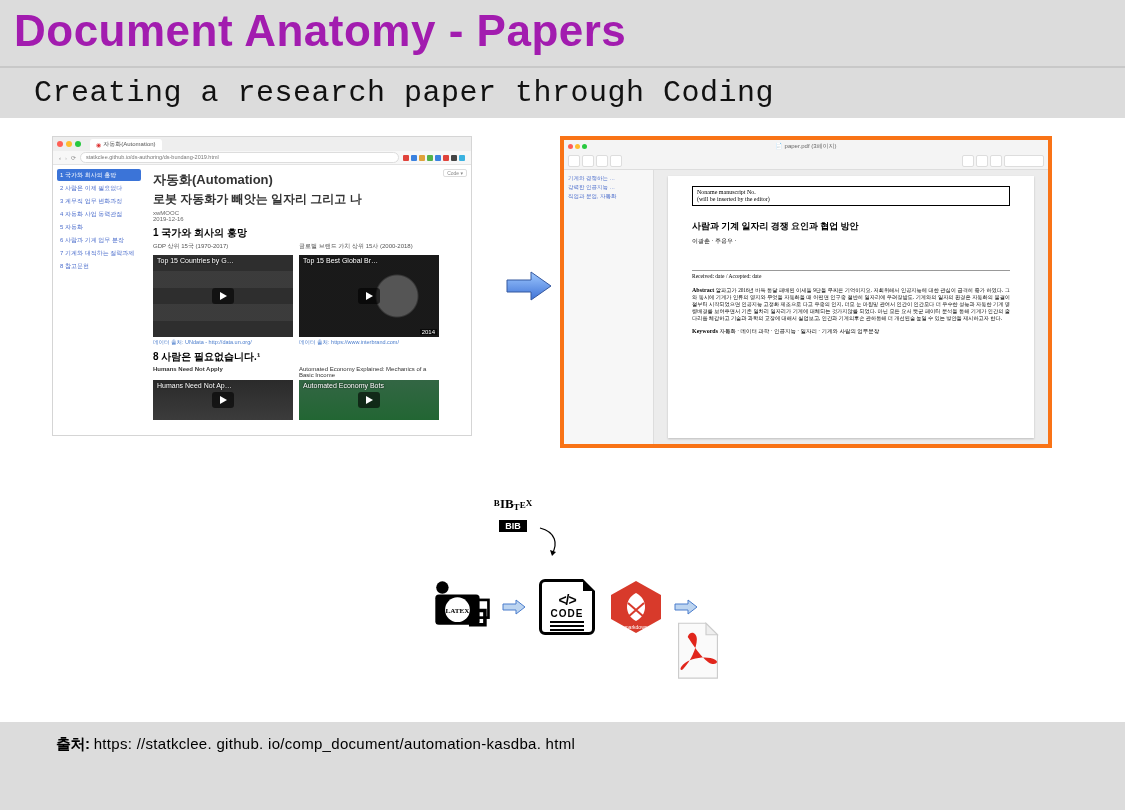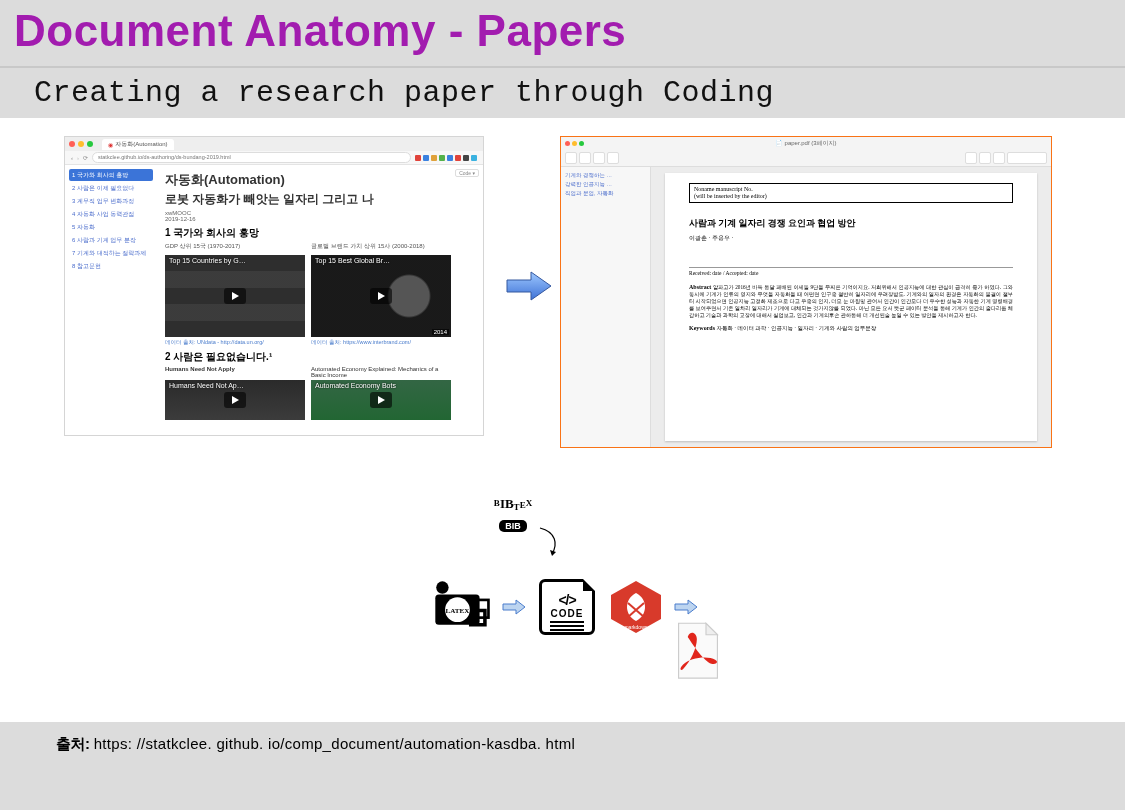--- a/index.html
+++ b/index.html
@@ -31,21 +31,21 @@
     top: 118px;
     left: 0;
     right: 0;
     bottom: 88px;
     background: #ffffff;
   }
 
   
   .browser {
     position: absolute;
-    top: 18px; left: 64px;
+    top: 18px; left: 52px;
     width: 420px; height: 300px;
     border: 1px solid #d5d5d5;
     background: #fff;
     font-size: 6px;
   }
   .br-tabs {
     height: 14px; background: #eeeeee; display: flex; align-items: center;
     gap: 3px; padding-left: 4px;
   }
   .dot { width: 6px; height: 6px; border-radius: 50%; }
@@ -131,21 +131,21 @@
 
   .arrow-right {
     position: absolute; top: 150px; left: 505px;
     width: 48px; height: 36px;
   }
 
   
   .pdfapp {
     position: absolute; top: 18px; left: 560px;
     width: 492px; height: 312px;
-    border: 1px solid #f97316;
+    border: 4px solid #f97316;
     background: #ececec;
     font-size: 6px;
   }
   .pdf-title {
     height: 12px; background: #f4f4f4; display: flex; align-items: center;
     justify-content: center; font-size: 6px; color: #666; position: relative;
   }
   .pdf-title .dots { position: absolute; left: 4px; display: flex; gap: 2px; }
   .pdf-title .dots .dot { width: 5px; height: 5px; }
   .pdf-tool {
@@ -190,21 +190,21 @@
     position: absolute; top: 0; left: 60px;
     width: 46px; display: flex; flex-direction: column; align-items: center;
   }
   .bib-logo {
     width: 40px; height: 30px; display: flex; align-items: center;
     justify-content: center; font-size: 9px; font-family: serif;
     font-weight: bold; line-height: 9px; text-align: center;
   }
   .bib-btn {
     background: #000; color: #fff; font-size: 9px; font-weight: bold;
-    padding: 1px 6px; border-radius: 5px; margin-top: 2px;
+    padding: 1px 6px; border-radius: 0; margin-top: 2px;
   }
   .curve-arrow {
     position: absolute; top: 38px; left: 106px;
     width: 28px; height: 34px;
   }
 
   .flow {
     position: absolute; top: 88px; left: 0;
     display: flex; align-items: center; gap: 10px;
   }
@@ -308,21 +308,21 @@
             <div class="bars"></div>
             <div class="ttl">Top 15 Best Global Br…</div>
             <div class="play"></div>
             <div class="date-badge">2014</div>
           </div>
         </div>
         <div class="vsrc">
           <span>데이터 출처: UNdata - http://data.un.org/</span>
           <span>데이터 출처: https://www.interbrand.com/</span>
         </div>
-        <div class="sec2">2 사람은 필요없습니다.¹</div>
+        <div class="sec2">8 사람은 필요없습니다.¹</div>
         <div style="display:flex;gap:6px;">
           <span class="sub2" style="width:140px">Humans Need Not Apply</span>
           <span class="sub2" style="width:140px;font-weight:normal">Automated Economy Explained: Mechanics of a Basic Income</span>
         </div>
         <div class="video-row2">
           <div class="video">
             <div class="bars" style="background:linear-gradient(#333,#555)"></div>
             <div class="ttl">Humans Need Not Ap…</div>
             <div class="play"></div>
           </div>

